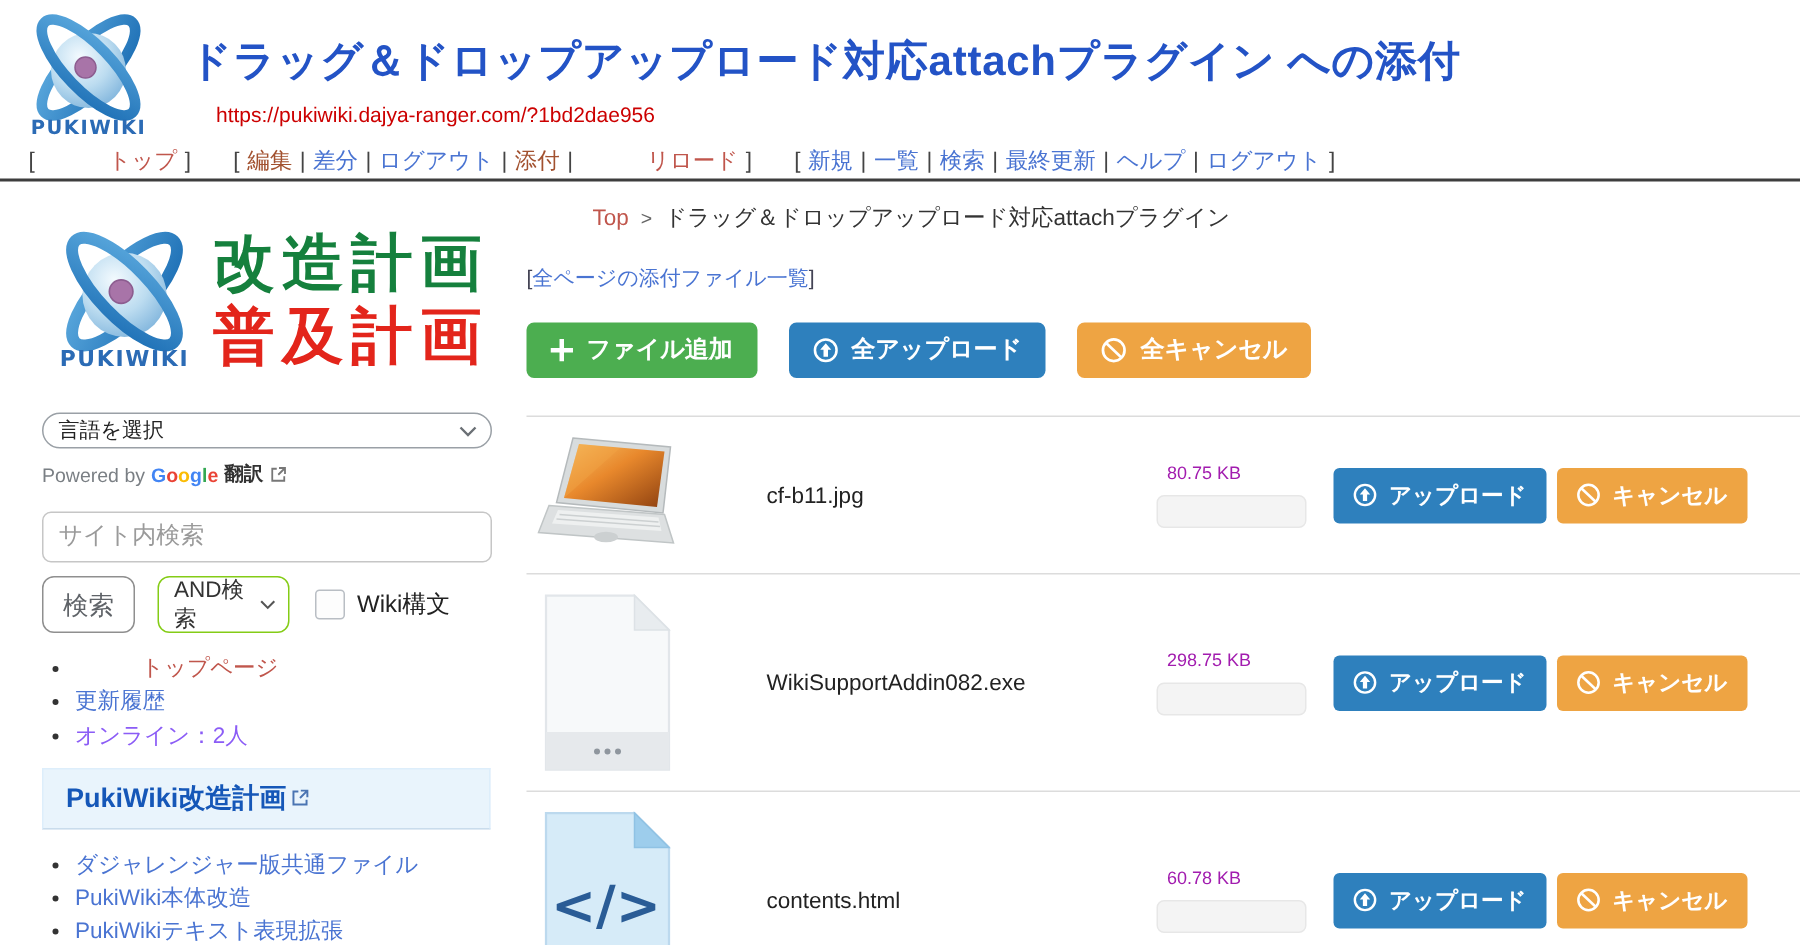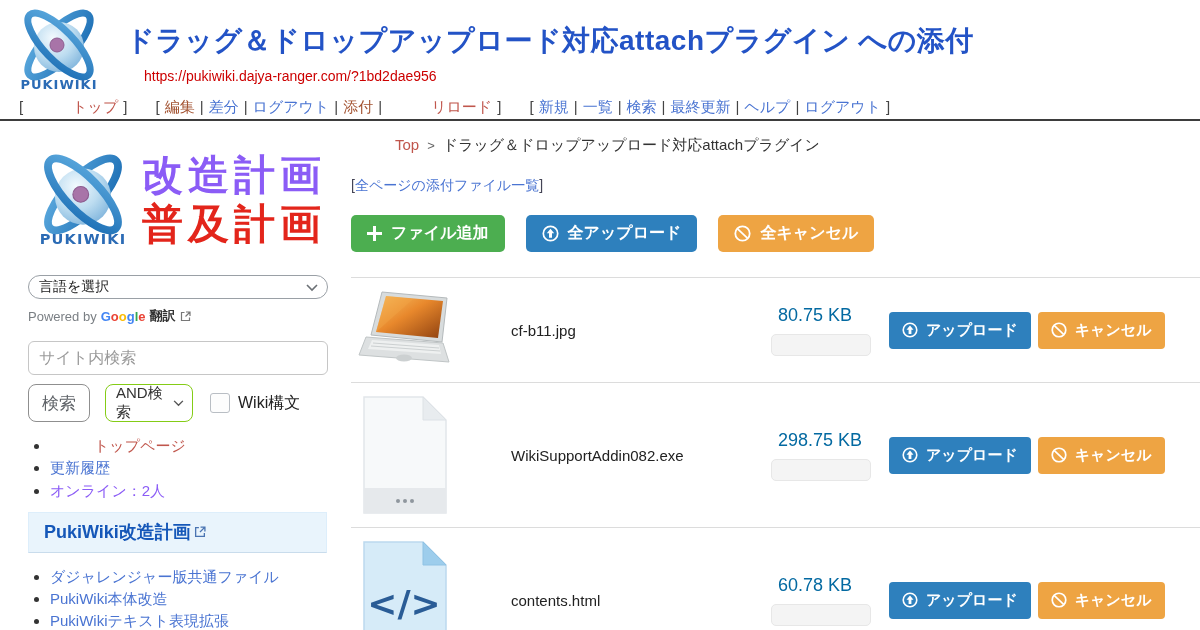--- a/index.html
+++ b/index.html
@@ -22,21 +22,21 @@
   .c-blue  { color:#4a74d2; }
 
   .page { display:flex; align-items:flex-start; }
 
   
   .sidebar { width:345px; flex:0 0 345px; padding:28px 16px 0 28px; }
   .side-logo { display:flex; align-items:center; cursor:pointer; }
   .side-logo svg { flex:0 0 auto; }
   .logo-text { margin-left:4px; }
   .logo-line { font-size:41px; font-weight:bold; line-height:1.2; letter-spacing:5px; white-space:nowrap; }
-  .logo-line.blue { color:#8b5cf6; text-shadow:1px 1px 0 #fff; }
+  .logo-line.blue { color:#15803d; text-shadow:1px 1px 0 #fff; }
   .logo-line.red  { color:#e3251b; text-shadow:1px 1px 0 #fff; }
 
   .select-box { position:relative; background:#fff; border:1px solid #9aa0a6; border-radius:12px;
     width:300px; height:24px; margin-top:24px; font-size:14px; color:#222;
     display:flex; align-items:center; padding:0 26px 0 10px; cursor:pointer; }
   .select-box .chev { position:absolute; right:9px; top:8px; }
 
   .powered { margin-top:8px; font-size:13px; color:#7a7f84; display:flex; align-items:center; gap:4px; }
   .powered .gword { font-weight:bold; letter-spacing:0; }
   .g-b{color:#4285f4;} .g-r{color:#ea4335;} .g-y{color:#fbbc05;} .g-g{color:#34a853;}
@@ -82,21 +82,21 @@
   .btn-green { background:#4cae50; }
   .btn-blue  { background:#2e80bd; }
   .btn-orange{ background:#eea443; }
   .btn svg { display:block; }
 
   .file-table { margin-top:25px; }
   .file-row { display:flex; align-items:center; border-top:1px solid #dcdcdc; padding:12px 0; }
   .col-icon { flex:0 0 100px; margin-left:4px; display:flex; justify-content:center; align-items:center; }
   .col-name { margin-left:56px; width:260px; font-size:15px; color:#222; word-break:break-all; }
   .col-size { width:118px; }
-  .size-label { font-size:18px; color:#0369a1; padding-left:7px; }
+  .size-label { font-size:12px; color:#a21caf; padding-left:7px; }
   .progress { width:100px; height:22px; margin-top:8px; background:#f4f4f4; border:1px solid #e7e7e7; border-radius:5px; }
   .col-actions { margin-left:0; display:flex; gap:7px; }
   .btn-sm { height:37px; padding:0 13px; font-size:15px; border-radius:4px; gap:8px; }
 </style>
 </head>
 <body>
 
 <div class="header">
   <svg class="header-logo" viewBox="0 0 98 90">
     <defs>

